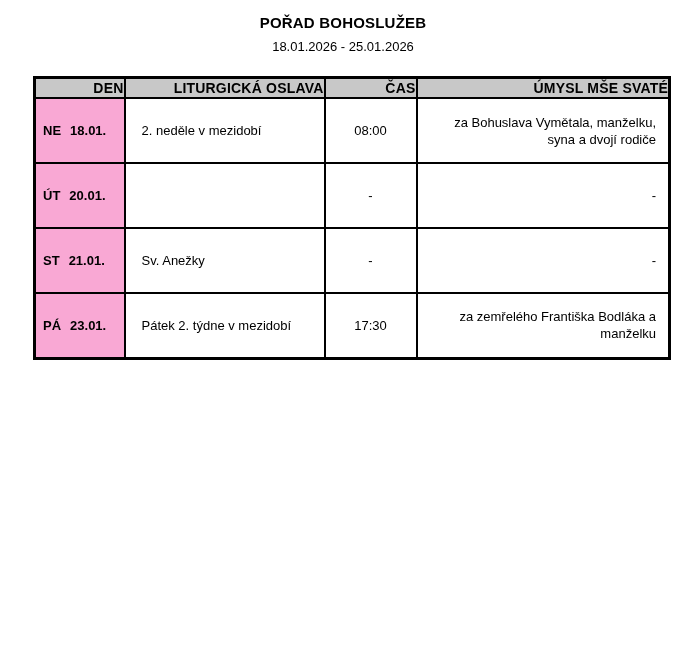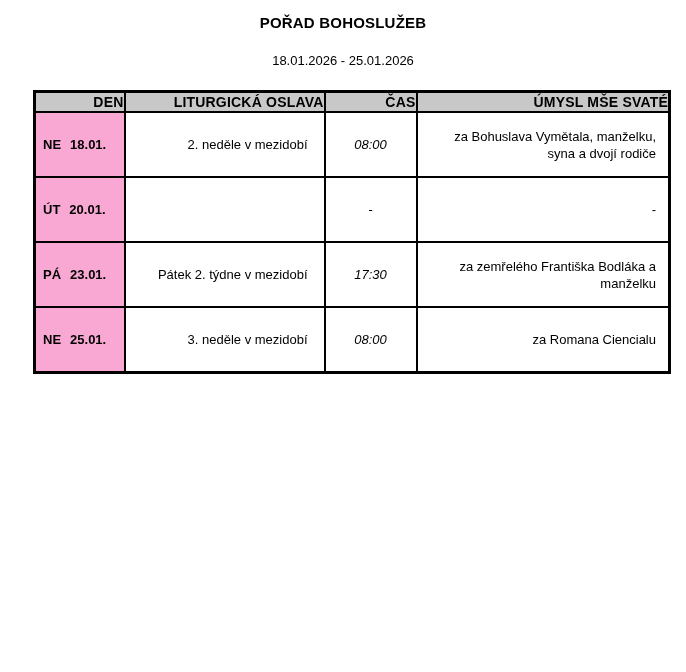--- a/index.html
+++ b/index.html
@@ -24,21 +24,21 @@
   .title-main, .title-sub {
     font-size: 15px;
     font-weight: bold;
     line-height: 21px;
     letter-spacing: 0.2px;
   }
   .date-range {
     font-size: 13px;
     font-weight: normal;
     line-height: 19px;
-    margin-top: 18px;
+    margin-top: 4px;
   }
   table.schedule {
     margin: 20px 0 0 33px;
     width: 635px;
     border-collapse: collapse;
     table-layout: fixed;
     border: 3px solid #000000;
   }
   table.schedule th, table.schedule td {
     border: 2px solid #000000;
@@ -62,27 +62,26 @@
   td.day-cell {
     background: #f9a8d4;
     font-weight: bold;
     font-size: 14px;
     padding-left: 7px;
     white-space: nowrap;
   }
   td.day-cell .day-abbr { display: inline-block; }
   td.day-cell .day-date { display: inline-block; margin-left: 9px; }
   td.celebration-cell {
-    text-align: right;
+    text-align: left;
     padding: 12px 16px;
   }
   td.time-cell {
     text-align: center;
     padding: 0 4px;
-    font-style: italic;
   }
   td.intention-cell {
     text-align: right;
     padding: 0 12px;
   }
 </style>
 </head>
 <body>
 
 <div class="page">
@@ -121,37 +120,37 @@
 
       <tr>
         <td class="day-cell">
           <span class="day-abbr">ÚT</span><span class="day-date">20.01.</span>
         </td>
         <td class="celebration-cell"></td>
         <td class="time-cell">-</td>
         <td class="intention-cell">-</td>
       </tr>
 
+      <tr>
+        <td class="day-cell">
+          <span class="day-abbr">ST</span><span class="day-date">21.01.</span>
+        </td>
+        <td class="celebration-cell">Sv. Anežky</td>
+        <td class="time-cell">-</td>
+        <td class="intention-cell">-</td>
+      </tr>
 
 
       <tr>
         <td class="day-cell">
           <span class="day-abbr">PÁ</span><span class="day-date">23.01.</span>
         </td>
         <td class="celebration-cell">Pátek 2. týdne v mezidobí</td>
         <td class="time-cell">17:30</td>
         <td class="intention-cell">za zemřelého Františka Bodláka a manželku</td>
       </tr>
 
 
-      <tr>
-        <td class="day-cell">
-          <span class="day-abbr">NE</span><span class="day-date">25.01.</span>
-        </td>
-        <td class="celebration-cell">3. neděle v mezidobí</td>
-        <td class="time-cell">08:00</td>
-        <td class="intention-cell">za Romana Ciencialu</td>
-      </tr>
 
     </tbody>
   </table>
 
 </div>
 
 </body></html>

